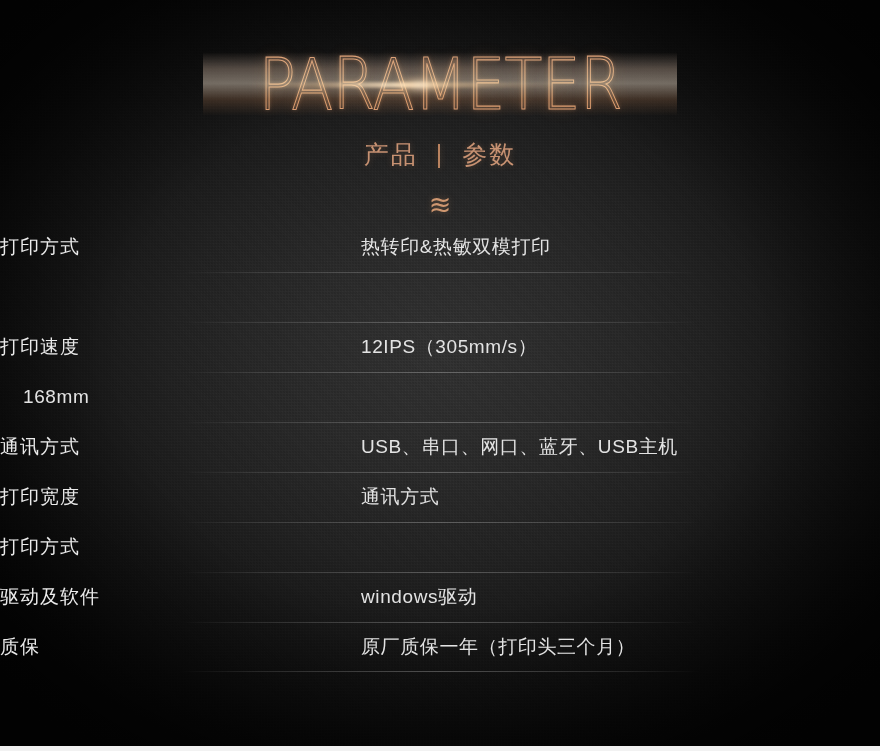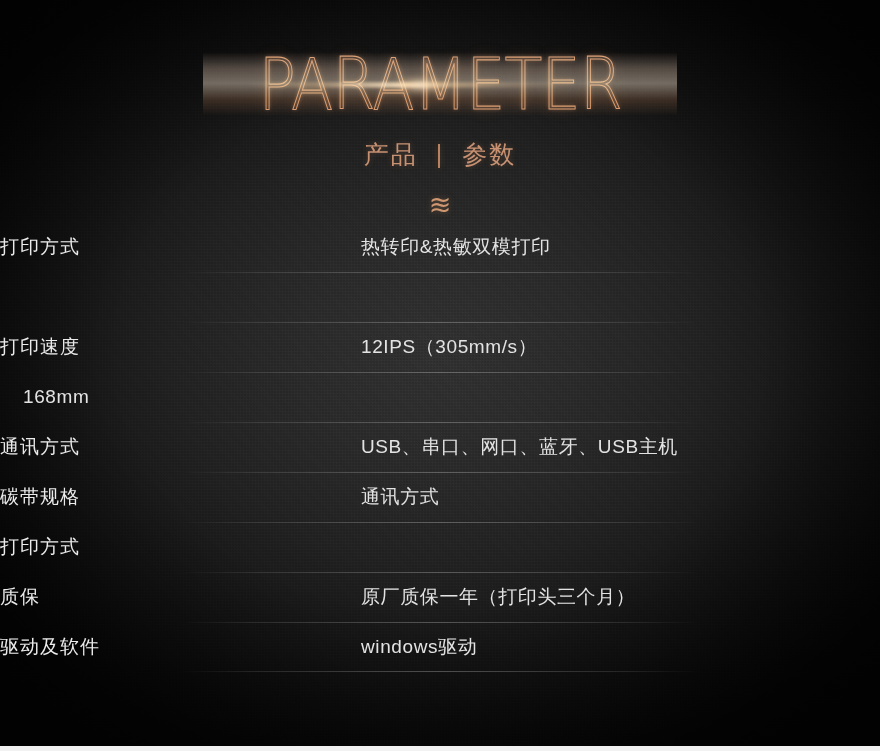--- a/index.html
+++ b/index.html
@@ -274,35 +274,35 @@
     <div class="spec-row">
       <div class="spec-value">168mm</div>
     </div>
 
     <div class="spec-row">
       <div class="spec-label">通讯方式</div>
       <div class="spec-value">USB、串口、网口、蓝牙、USB主机</div>
     </div>
 
     <div class="spec-row">
-      <div class="spec-label">碳带规格</div>
+      <div class="spec-label">打印宽度</div>
       <div class="spec-value">通讯方式</div>
     </div>
 
     <div class="spec-row">
       <div class="spec-label">打印方式</div>
+    </div>
+
+    <div class="spec-row">
+      <div class="spec-label">驱动及软件</div>
+      <div class="spec-value">windows驱动</div>
     </div>
 
     <div class="spec-row">
       <div class="spec-label">质保</div>
       <div class="spec-value">原厂质保一年（打印头三个月）</div>
     </div>
 
-    <div class="spec-row">
-      <div class="spec-label">驱动及软件</div>
-      <div class="spec-value">windows驱动</div>
-    </div>
-
   </div>
 
   <div class="bottom-strip"></div>
 
 </div>
 
 </body></html>

